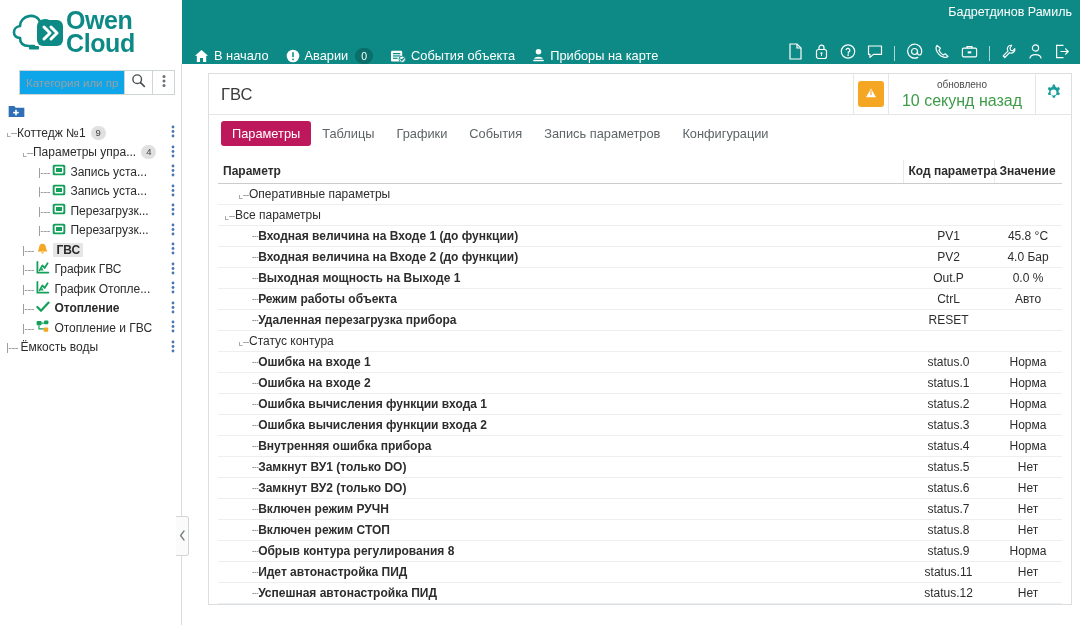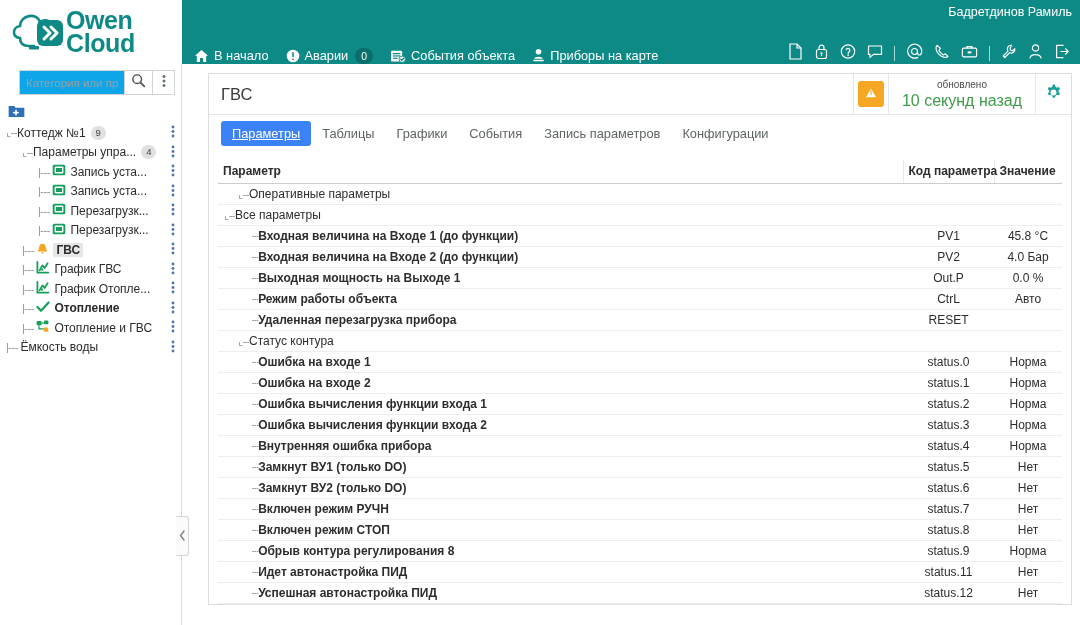--- a/index.html
+++ b/index.html
@@ -115,21 +115,21 @@
   .upd-sub { font-size: 16px; color: #3e9c49; margin-top: 1px; }
   .gear-cell {
     width: 36px; display: flex; align-items: center; justify-content: center;
     border-left: 1px solid #e4e6e8; cursor: pointer;
   }
   .tabs { display: flex; align-items: center; gap: 0; padding: 6px 0 6px 12px; }
   .tab {
     font-size: 12.8px; color: #5e6466; padding: 5px 11px; cursor: pointer;
     border-radius: 3px; white-space: nowrap;
   }
-  .tab.active { background: #3b82f6; color: #ffffff; text-decoration: underline; }
+  .tab.active { background: #be185d; color: #ffffff; }
 
   
   .table-wrap { padding: 8px 9px 0 9px; }
   table.ptable { width: 100%; border-collapse: collapse; table-layout: fixed; }
   table.ptable th {
     font-size: 12px; font-weight: bold; color: #2d2d2d; text-align: left;
     padding: 4px 5px 5px 5px; border-bottom: 1px solid #c9cdcf;
     border-left: 1px solid #e7e9ea; background: #fff; white-space: nowrap;
   }
   table.ptable th:first-child { border-left: none; }

